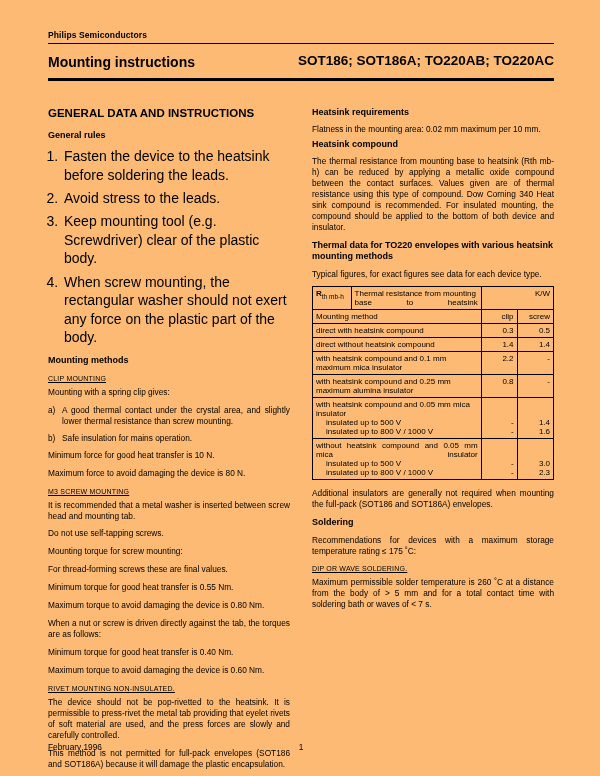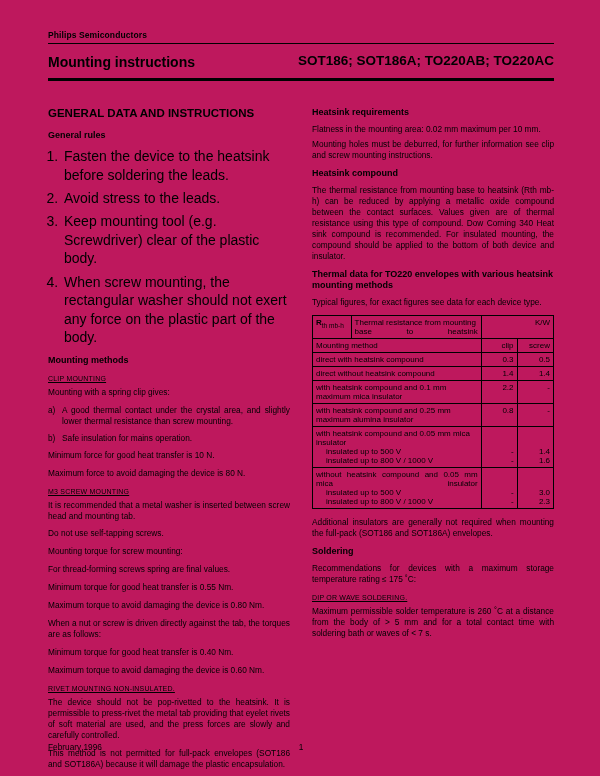--- a/index.html
+++ b/index.html
@@ -3,21 +3,21 @@
 <meta charset="utf-8">
 <style>
   html, body {
     margin: 0;
     padding: 0;
     background: #b0b0b0;
   }
   .page {
     width: 600px;
     height: 776px;
-    background: #be185d;
+    background: #fdba74;
     position: relative;
     margin: 0 auto;
     font-family: "Liberation Sans", sans-serif;
     color: #000000;
     overflow: hidden;
     box-sizing: border-box;
   }
   .content {
     position: absolute;
     left: 48px;
@@ -214,36 +214,35 @@
           </div>
         </div>
 
         <p>Minimum force for good heat transfer is 10 N.</p>
         <p>Maximum force to avoid damaging the device is 80 N.</p>
 
         <h3 class="subsub">M3 SCREW MOUNTING</h3>
         <p>It is recommended that a metal washer is inserted between screw head and mounting tab.</p>
         <p>Do not use self-tapping screws.</p>
         <p>Mounting torque for screw mounting:</p>
-        <p>For thread-forming screws spring are final values.</p>
+        <p>For thread-forming screws these are final values.</p>
         <p>Minimum torque for good heat transfer is 0.55 Nm.</p>
         <p>Maximum torque to avoid damaging the device is 0.80 Nm.</p>
         <p>When a nut or screw is driven directly against the tab, the torques are as follows:</p>
         <p>Minimum torque for good heat transfer is 0.40 Nm.</p>
         <p>Maximum torque to avoid damaging the device is 0.60 Nm.</p>
 
         <h3 class="subsub">RIVET MOUNTING NON-INSULATED.</h3>
         <p>The device should not be pop-rivetted to the heatsink. It is permissible to press-rivet the metal tab providing that eyelet rivets of soft material are used, and the press forces are slowly and carefully controlled.</p>
         <p>This method is not permitted for full-pack envelopes (SOT186 and SOT186A) because it will damage the plastic encapsulation.</p>
       </div>
 
       <div class="col">
         <h2 class="sub">Heatsink requirements</h2>
         <p class="tight">Flatness in the mounting area: 0.02 mm maximum per 10 mm.</p>
-        <p>Mounting holes must be deburred, for further information see clip and screw mounting instructions.</p>
 
         <h2 class="sub">Heatsink compound</h2>
         <p>The thermal resistance from mounting base to heatsink (Rth mb-h) can be reduced by applying a metallic oxide compound between the contact surfaces. Values given are of thermal resistance using this type of compound. Dow Corning 340 Heat sink compound is recommended. For insulated mounting, the compound should be applied to the bottom of both device and insulator.</p>
 
         <h2 class="sub">Thermal data for TO220 envelopes with various heatsink mounting methods</h2>
         <p>Typical figures, for exact figures see data for each device type.</p>
 
         <table class="tdata">
           <tbody>
             <tr>

